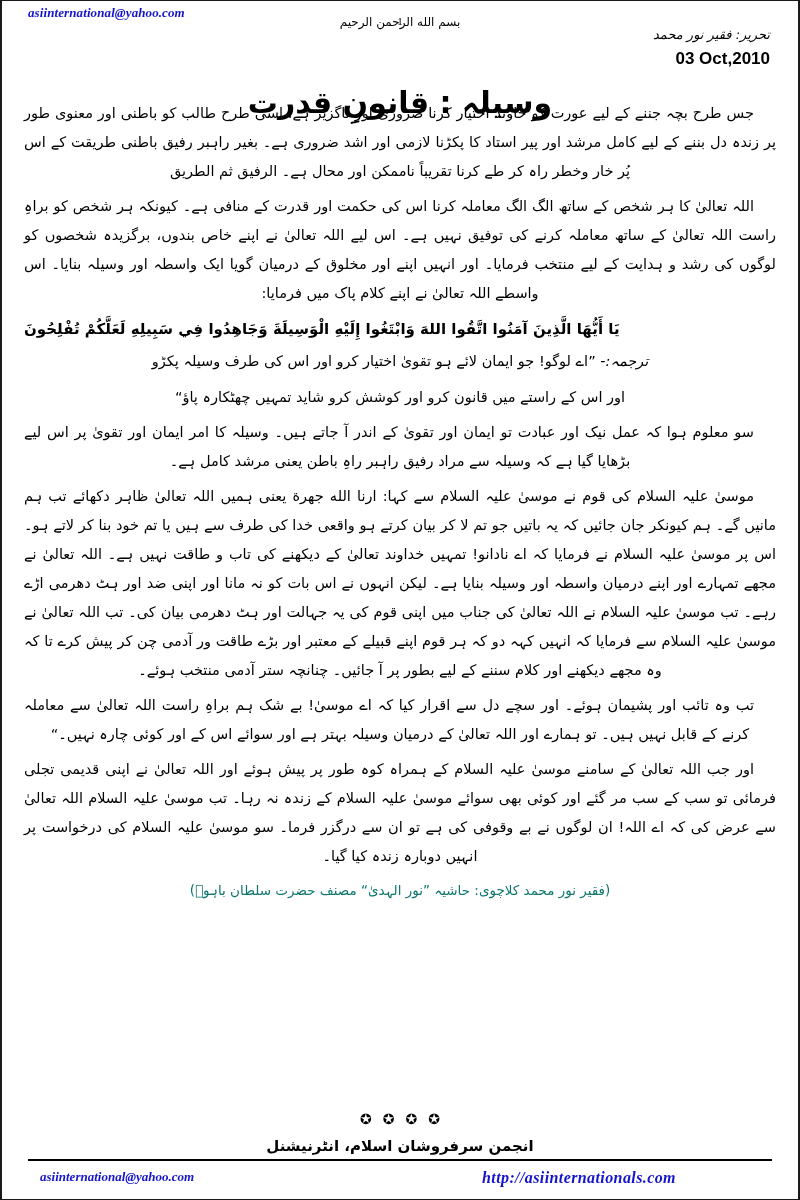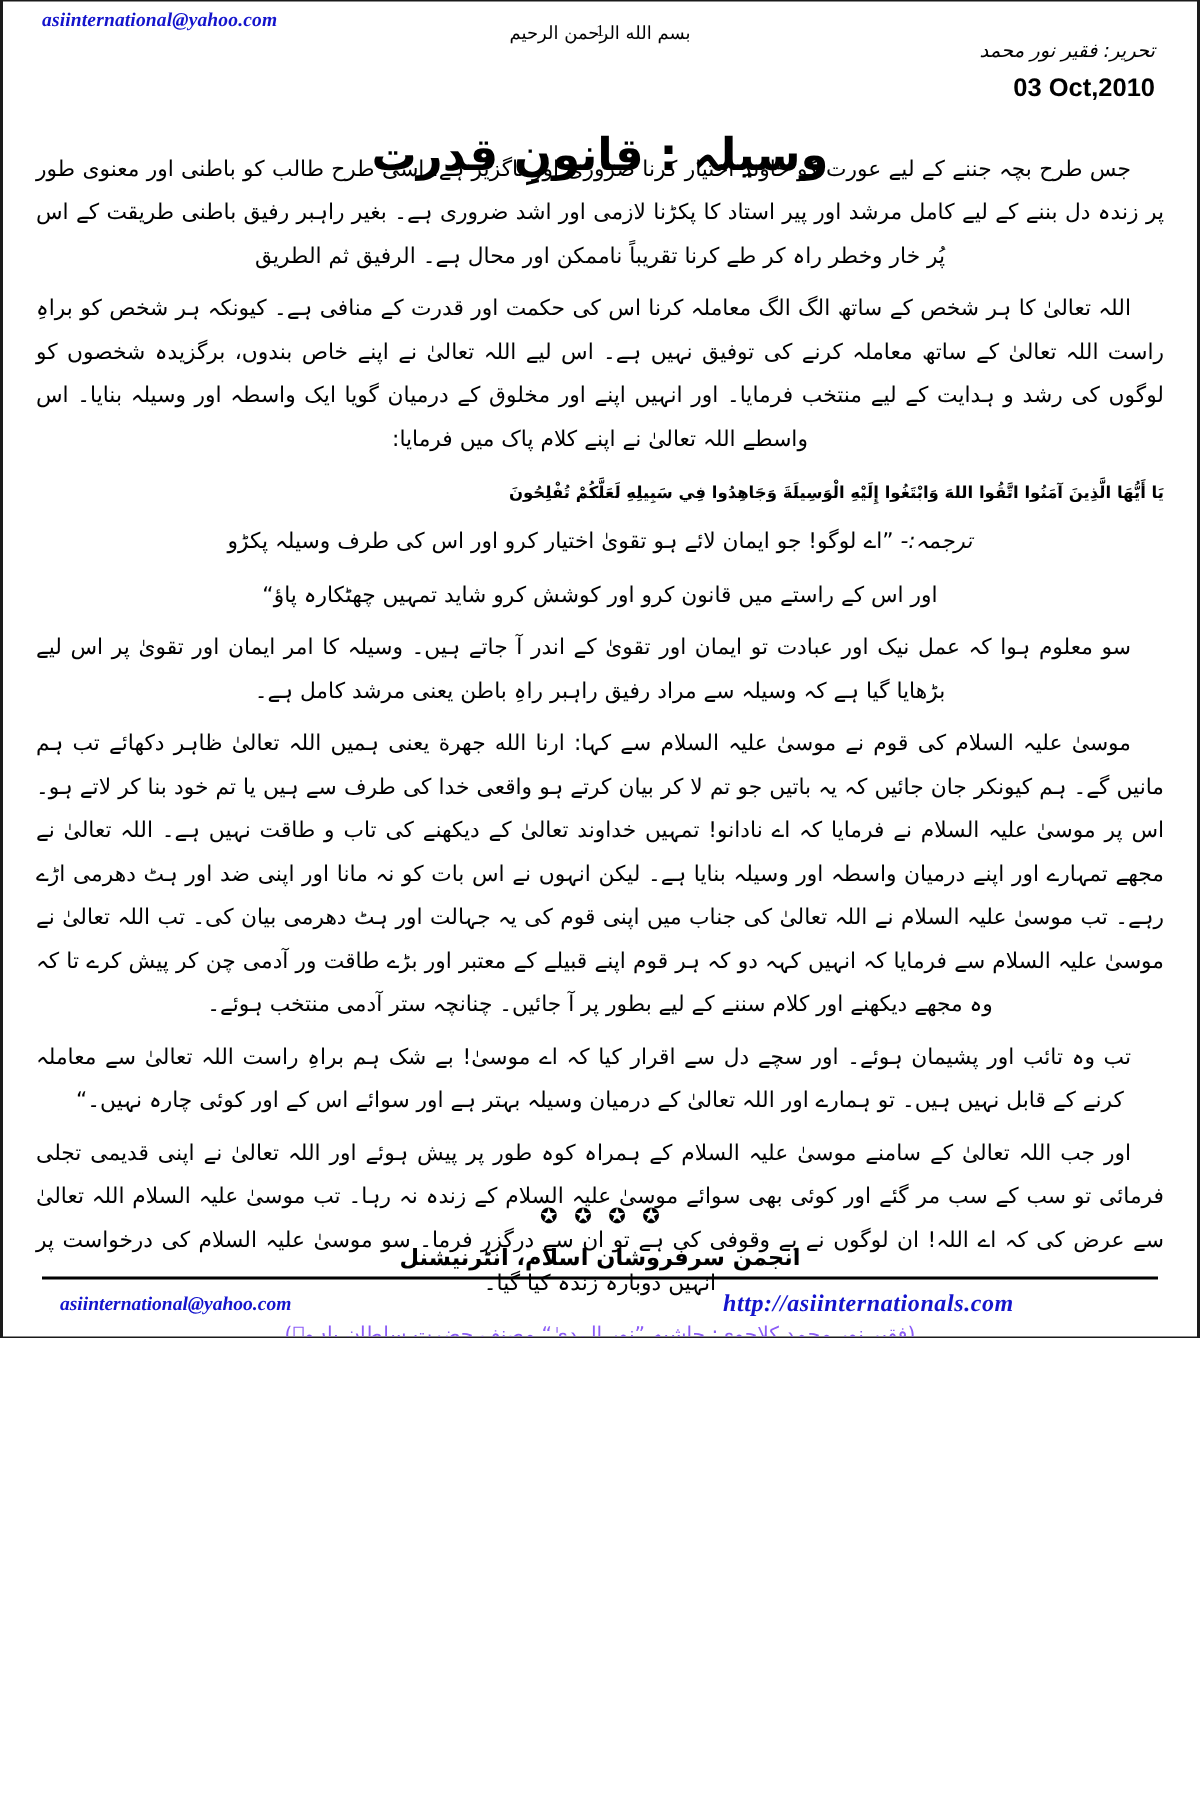--- a/index.html
+++ b/index.html
@@ -4,21 +4,21 @@
 <title>Waseela Qanoon-e-Qudrat</title>
 <style>
   html, body {
     margin: 0;
     padding: 0;
     background: #ffffff;
   }
   .page {
     position: relative;
     width: 800px;
-    height: 892px;
+    height: 1200px;
     margin: 0 auto;
     background: #ffffff;
     box-sizing: border-box;
     border-left: 2px solid #1a1a1a;
     border-right: 2px solid #1a1a1a;
     border-top: 1px solid #1a1a1a;
     border-bottom: 1px solid #1a1a1a;
     overflow: hidden;
     font-family: "Liberation Serif", "DejaVu Serif", serif;
   }
@@ -113,23 +113,23 @@
     font-family: "DejaVu Sans", sans-serif;
     font-size: 14.5px;
     line-height: 29px;
     color: #000;
     text-indent: 22px;
   }
 
   p.verse-ar {
     margin: 6px 0 2px 0;
     direction: rtl;
-    text-align: right;
-    font-family: "DejaVu Sans", sans-serif;
-    font-size: 11px;
+    text-align: left;
+    font-family: "DejaVu Sans", sans-serif;
+    font-size: 15px;
     line-height: 30px;
     font-weight: bold;
     color: #000;
   }
   p.verse-tr {
     margin: 2px 0 6px 0;
     direction: rtl;
     text-align: justify;
     text-align-last: center;
     font-family: "DejaVu Sans", sans-serif;
@@ -139,21 +139,21 @@
   }
   p.verse-tr .label { font-style: italic; }
 
   p.citation {
     margin: 4px 0 0 0;
     direction: rtl;
     text-align: center;
     font-family: "DejaVu Sans", sans-serif;
     font-size: 13.5px;
     line-height: 26px;
-    color: #8b5cf6;
+    color: #0f766e;
   }
 
   
   .ornaments {
     position: absolute;
     bottom: 72px;
     left: 0;
     width: 100%;
     text-align: center;
     font-size: 14px;

